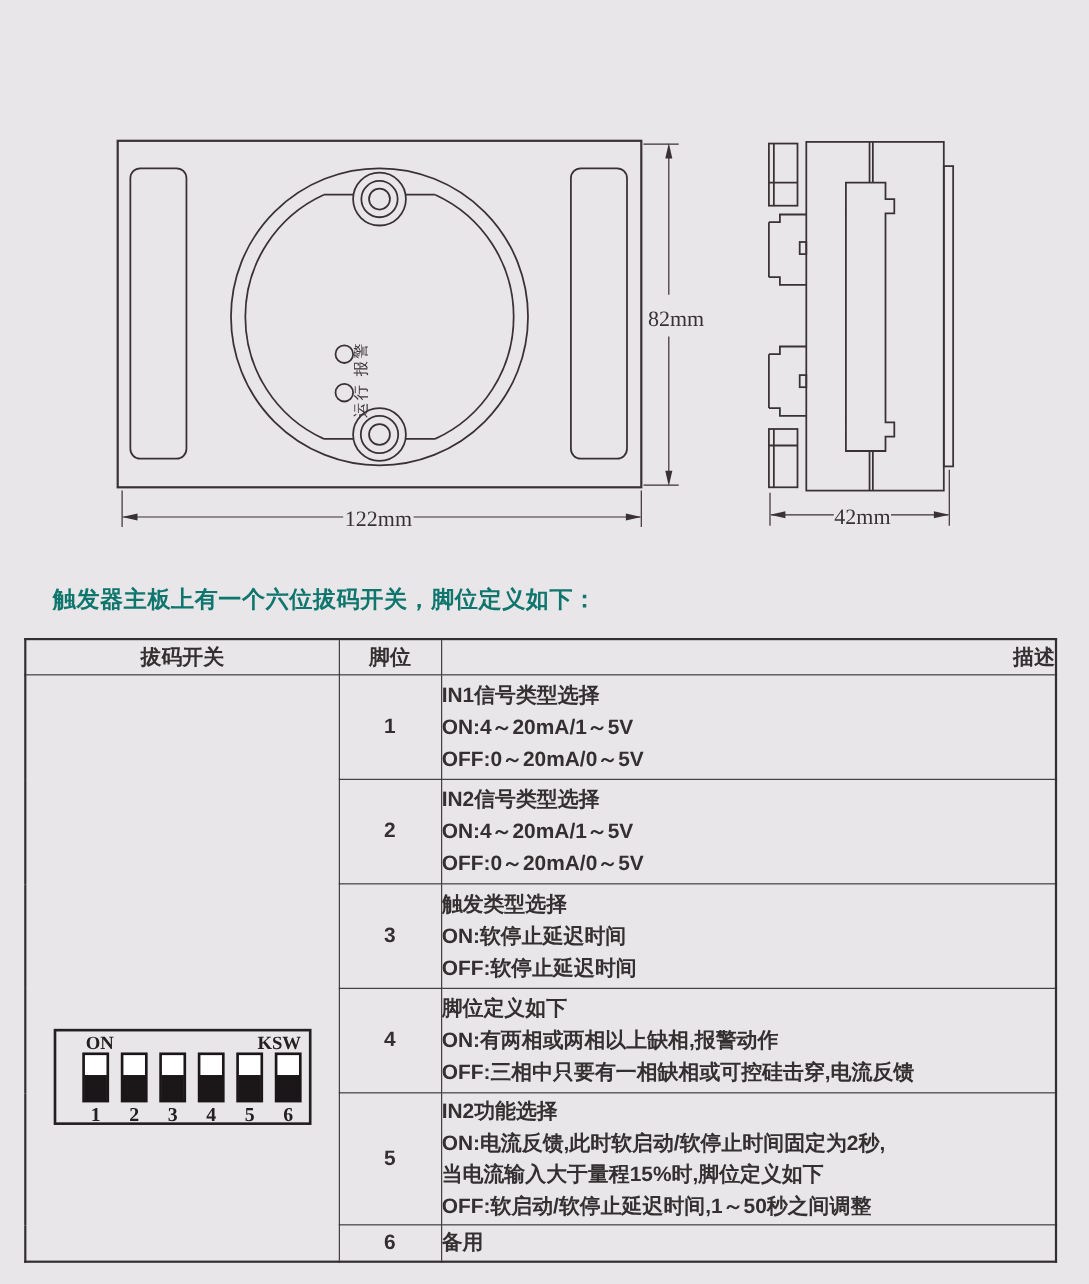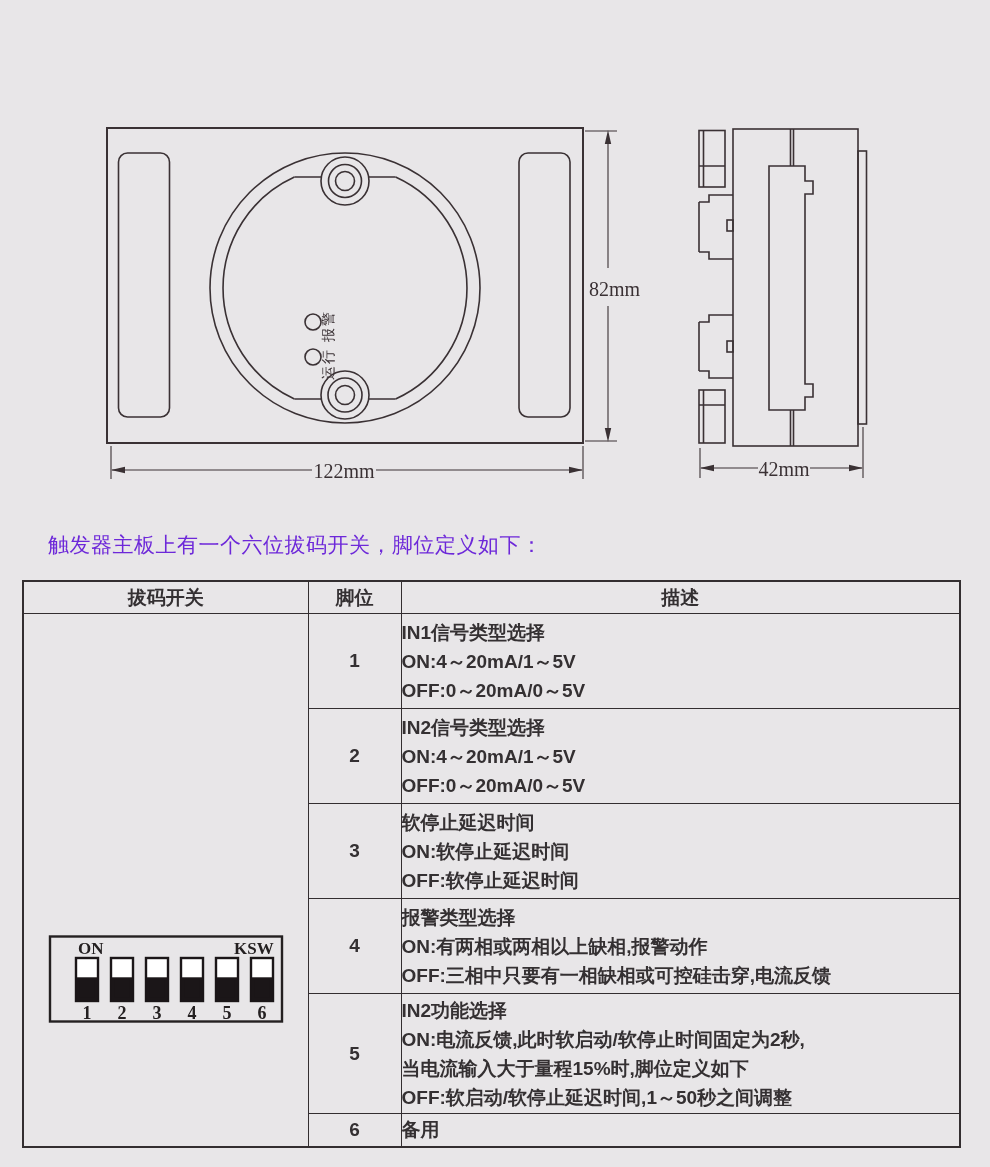--- a/index.html
+++ b/index.html
@@ -1,29 +1,29 @@
 <!DOCTYPE html>
 <html><head>
 <meta charset="utf-8">
 <style>
   html,body{margin:0;padding:0;background:#e8e6e8;}
   .page{position:relative;width:990px;height:1167px;background:#e8e6e8;overflow:hidden;
         font-family:"Liberation Sans",sans-serif;color:#2b2628;}
   .title{position:absolute;top:64px;left:0;width:100%;text-align:center;
          font-size:35px;font-weight:bold;letter-spacing:3px;color:#141212;}
   .drawings{position:absolute;top:0;left:0;}
-  .intro{position:absolute;top:531px;left:48px;font-size:21px;font-weight:normal;
-         color:#6d28d9;letter-spacing:0.5px;}
+  .intro{position:absolute;top:531px;left:48px;font-size:21px;font-weight:bold;
+         color:#0f766e;letter-spacing:0.5px;}
   table.spec{position:absolute;top:580px;left:22px;width:937px;border-collapse:collapse;
          table-layout:fixed;font-size:19px;color:#343032;background:#e8e6e8;
          border:2px solid #332e30;}
   table.spec td,table.spec th{border:1px solid #332e30;padding:0;font-weight:bold;
          vertical-align:middle;overflow:hidden;}
   th.h-cell{height:31px;text-align:center;}
-  th.h-desc{text-align:center;padding-left:28px;margin-left:23px;}
+  th.h-desc{text-align:right;padding-left:28px;margin-left:23px;}
   td.pin-cell{text-align:center;}
   td.desc-cell{padding:2px 8px 2px 28px;}
   .desc-lines{display:flex;flex-direction:column;justify-content:flex-end;height:100%;}
   .desc-lines div{line-height:29px;white-space:nowrap;}
   td.dip-cell{vertical-align:top;}
   .dip-svg{display:block;margin:198px auto 0;}
   .r1{height:95px}.r2{height:95px}.r3{height:95px}.r4{height:95px}.r5{height:120px}.r6{height:33px}
 </style>
 </head>
 <body>
@@ -163,32 +163,32 @@
           <div>ON:4～20mA/1～5V</div>
           <div>OFF:0～20mA/0～5V</div>
         </div>
       </td>
     </tr>
 
     <tr class="r3">
       <td class="pin-cell">3</td>
       <td class="desc-cell">
         <div class="desc-lines">
-          <div>软停止延迟时间</div>
+          <div>触发类型选择</div>
           <div>ON:软停止延迟时间</div>
           <div>OFF:软停止延迟时间</div>
         </div>
       </td>
     </tr>
 
     <tr class="r4">
       <td class="pin-cell">4</td>
       <td class="desc-cell">
         <div class="desc-lines">
-          <div>报警类型选择</div>
+          <div>脚位定义如下</div>
           <div>ON:有两相或两相以上缺相,报警动作</div>
           <div>OFF:三相中只要有一相缺相或可控硅击穿,电流反馈</div>
         </div>
       </td>
     </tr>
 
     <tr class="r5">
       <td class="pin-cell">5</td>
       <td class="desc-cell">
         <div class="desc-lines">

